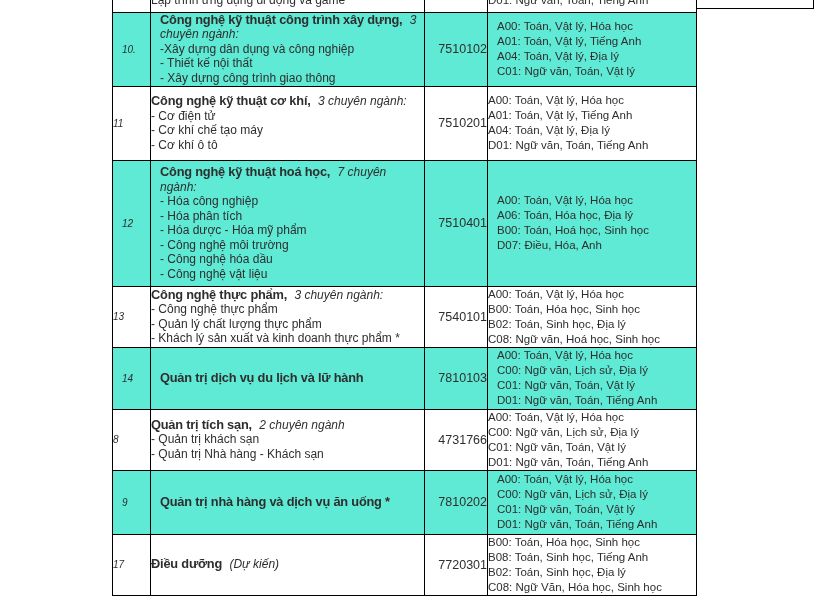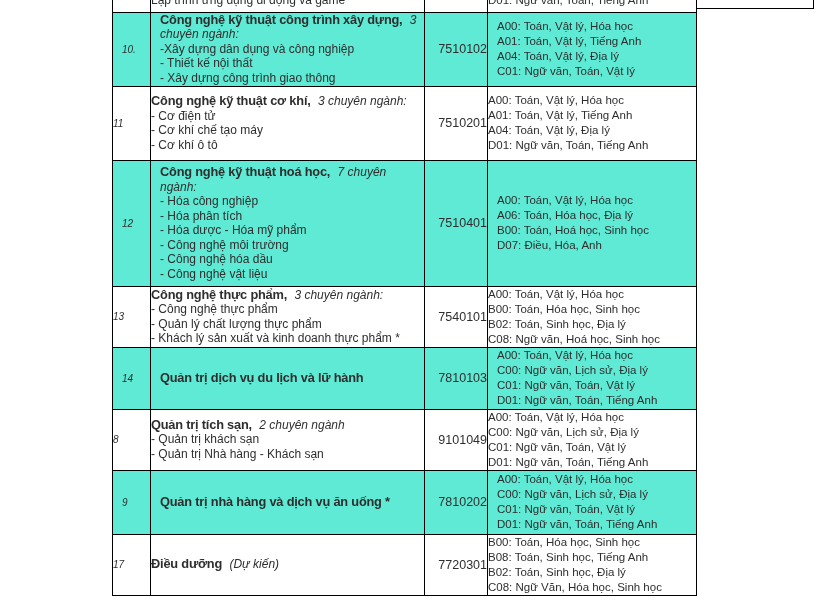--- a/index.html
+++ b/index.html
@@ -137,21 +137,21 @@
             <div class="combo-line">D01: Ngữ văn, Toán, Tiếng Anh</div>
           </td>
         </tr>
         <tr style="height: 60px;">
           <td class="c-num">8</td>
           <td class="c-name">
             <div><span class="title">Quản trị tích sạn,</span> <span class="subtitle gap">2 chuyên ngành</span></div>
             <div class="major">- Quản trị khách sạn</div>
             <div class="major">- Quản trị Nhà hàng - Khách sạn</div>
           </td>
-          <td class="c-code">9101049</td>
+          <td class="c-code">4731766</td>
           <td class="c-combo">
             <div class="combo-line">A00: Toán, Vật lý, Hóa học</div>
             <div class="combo-line">C00: Ngữ văn, Lịch sử, Địa lý</div>
             <div class="combo-line">C01: Ngữ văn, Toán, Vật lý</div>
             <div class="combo-line">D01: Ngữ văn, Toán, Tiếng Anh</div>
           </td>
         </tr>
         <tr class="shaded" style="height: 64px;">
           <td class="c-num">9</td>
           <td class="c-name">

